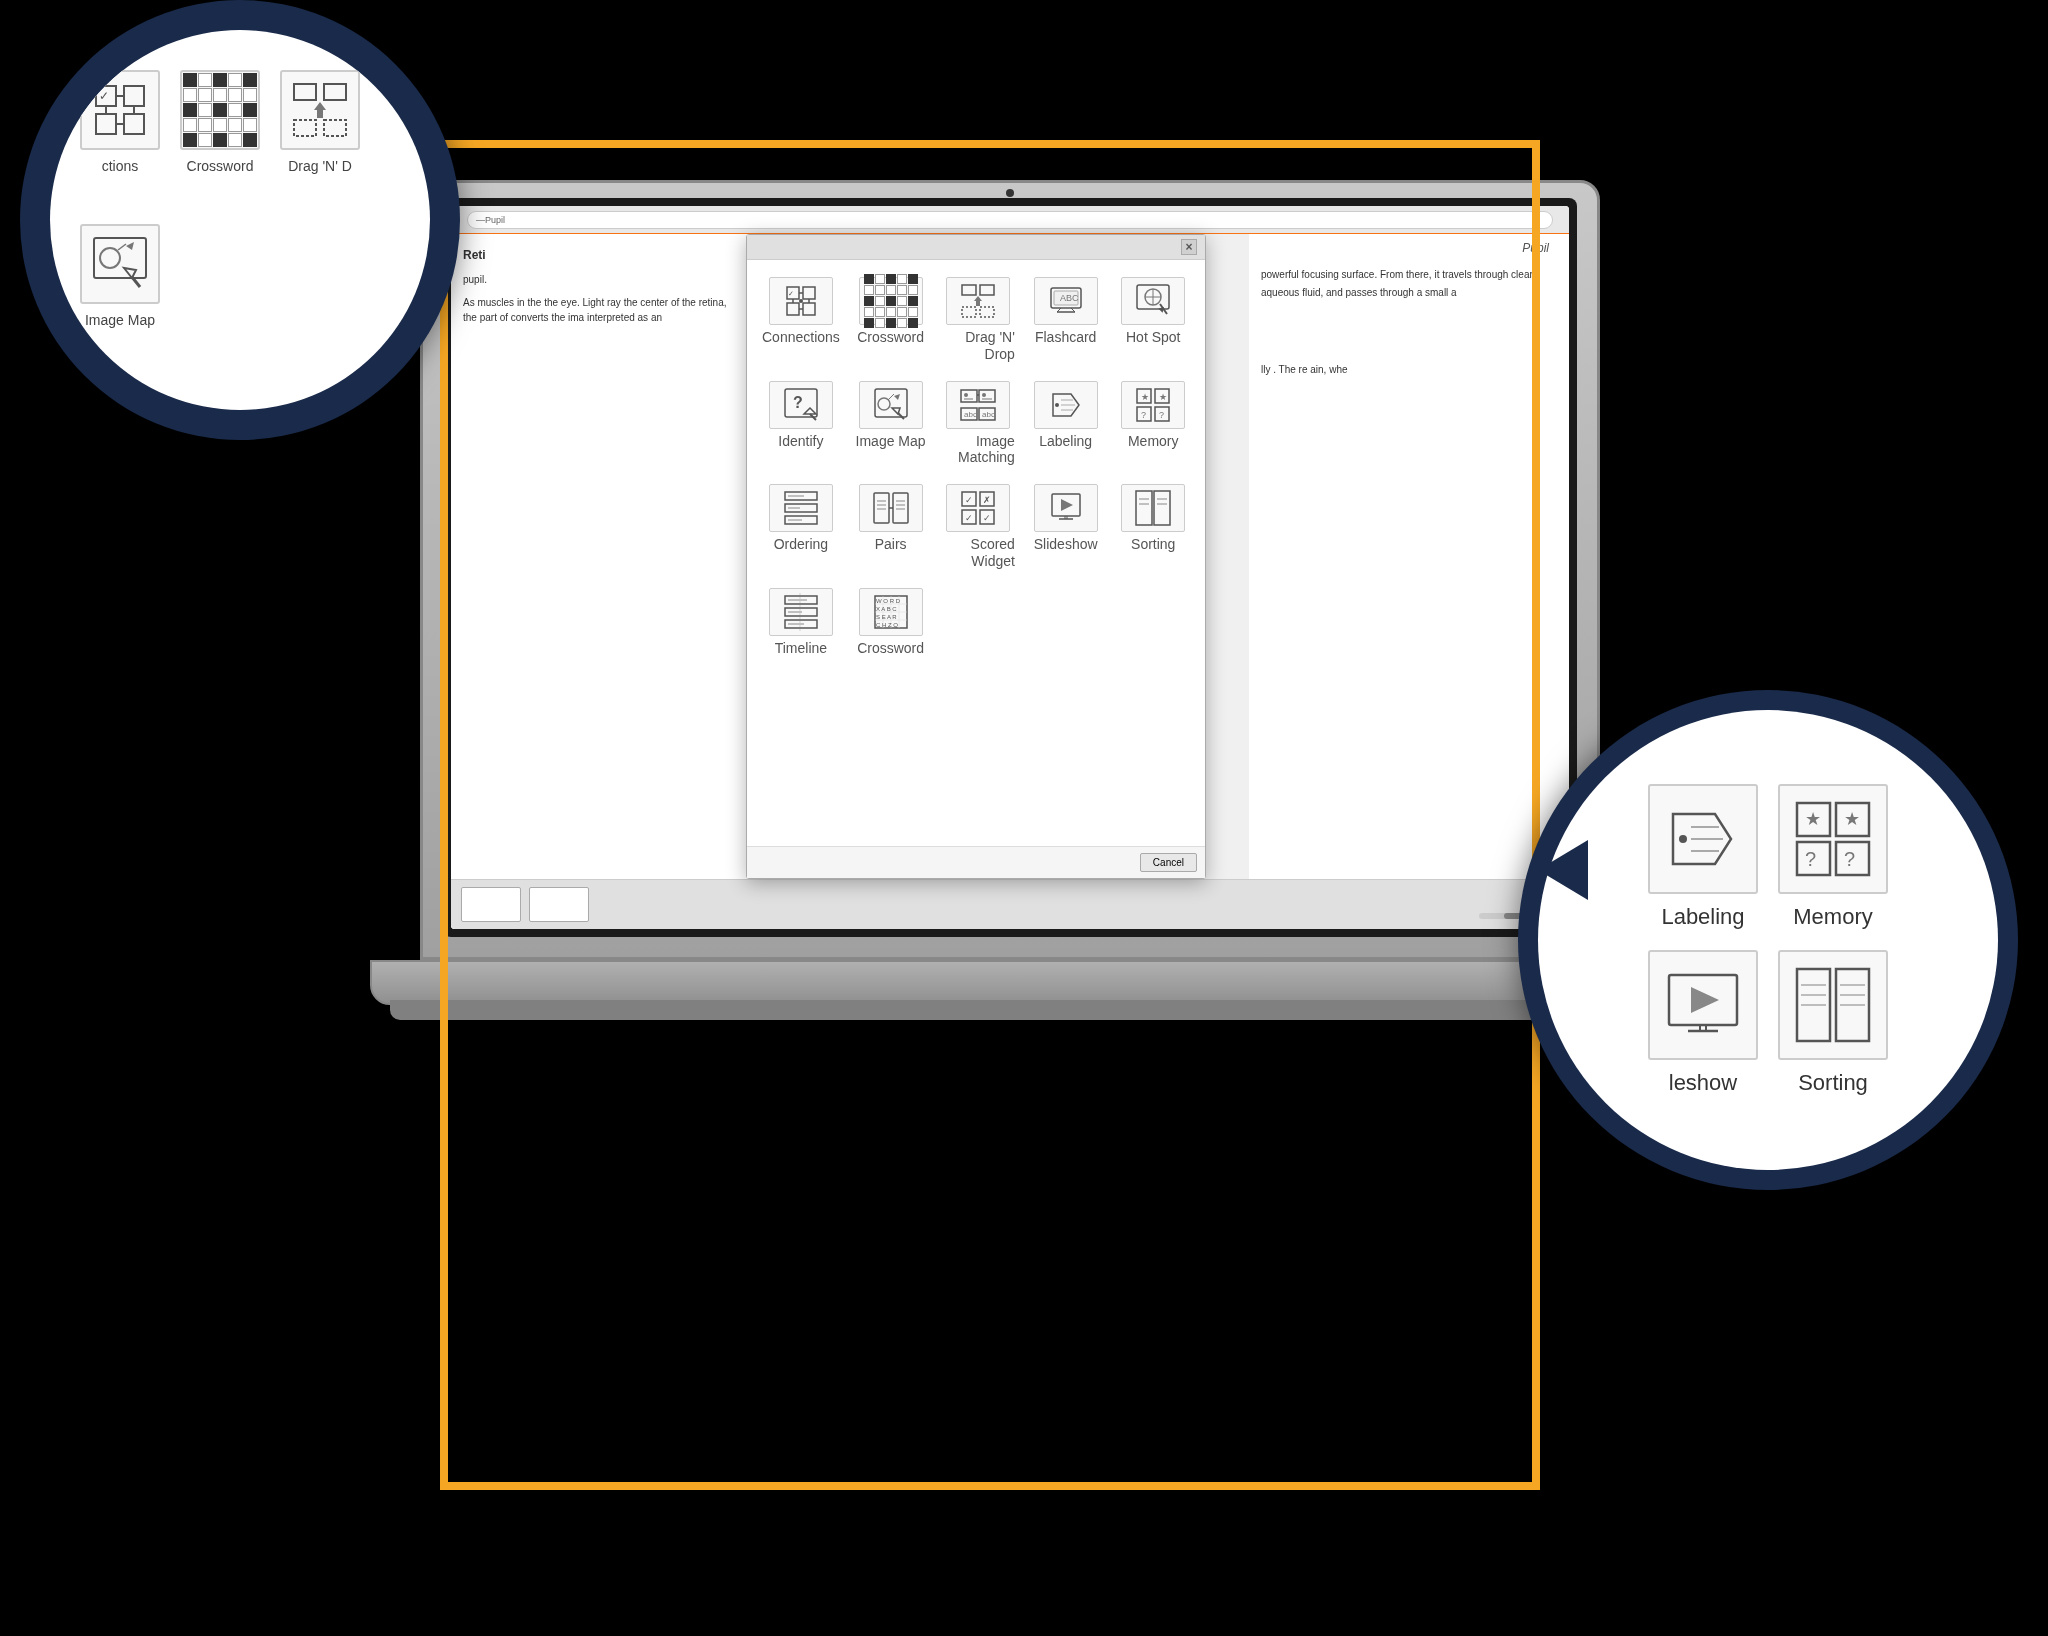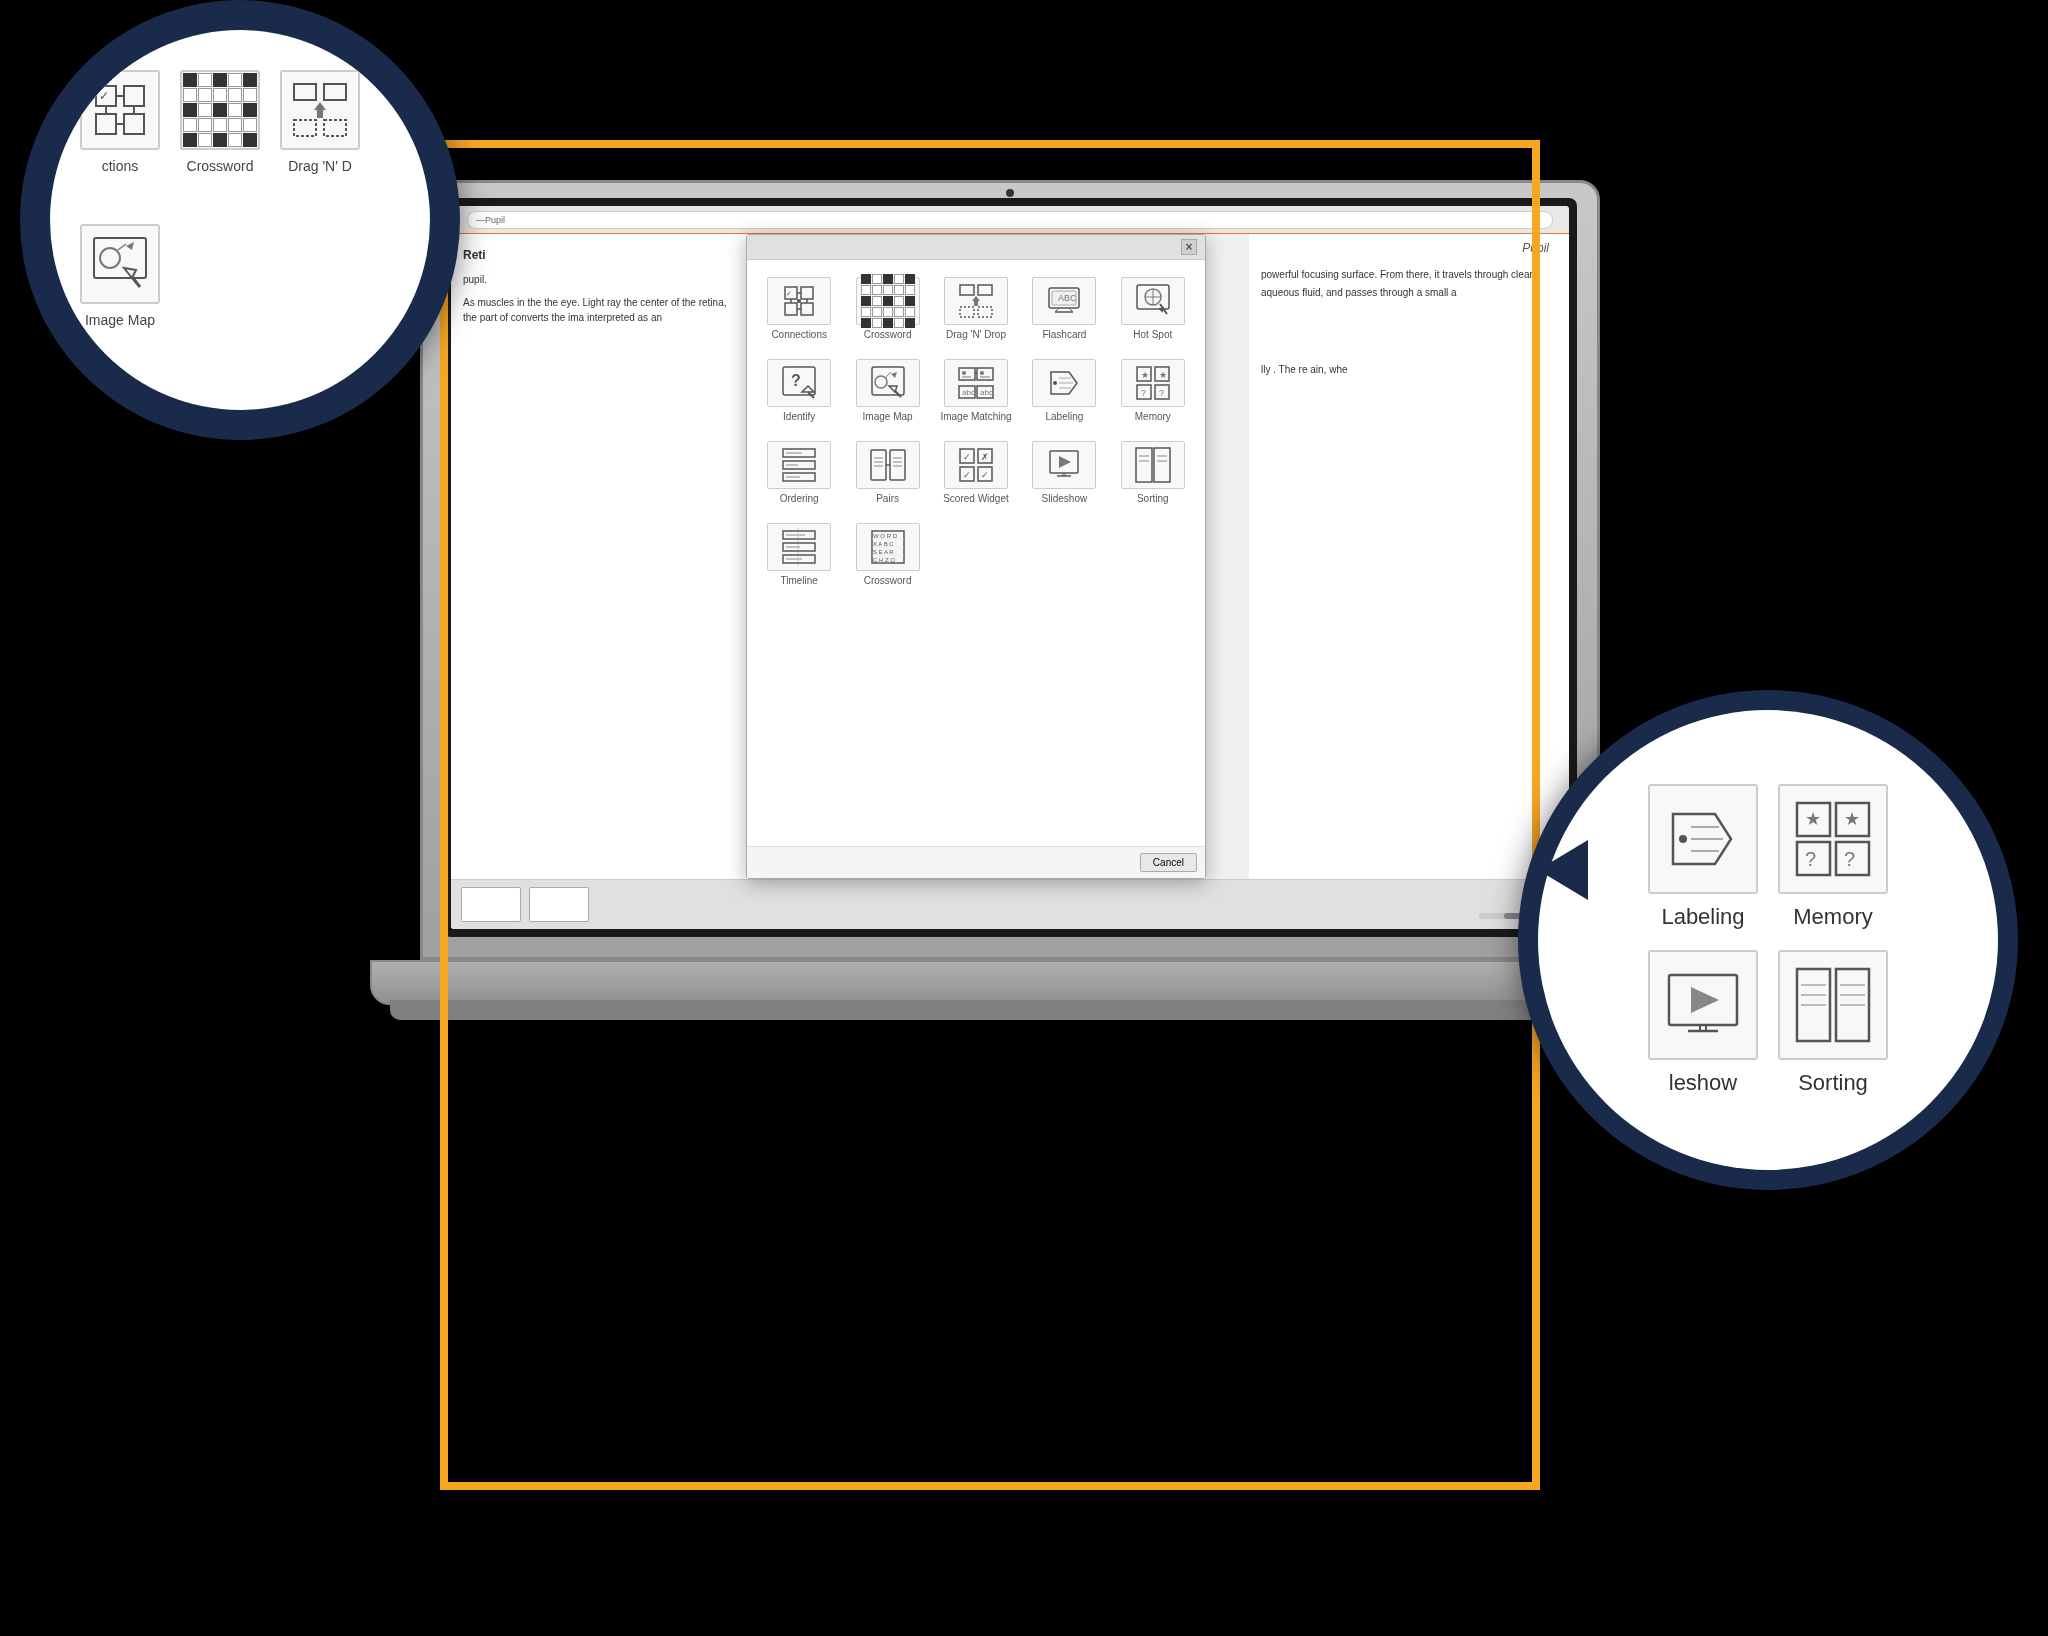--- a/index.html
+++ b/index.html
@@ -167,21 +167,21 @@
       height: 48px;
       border: 1px solid #ccc;
       background: #f8f8f8;
       margin-bottom: 4px;
       display: flex;
       align-items: center;
       justify-content: center;
       border-radius: 2px;
     }
     .dialog-item-label {
-      font-size: 10px;
+      font-size: 14px;
       text-align: right;
       color: #555;
       line-height: 1.2;
     }
     .dialog-footer {
       position: absolute;
       bottom: 0;
       left: 0;
       right: 0;
       padding: 6px 8px;

